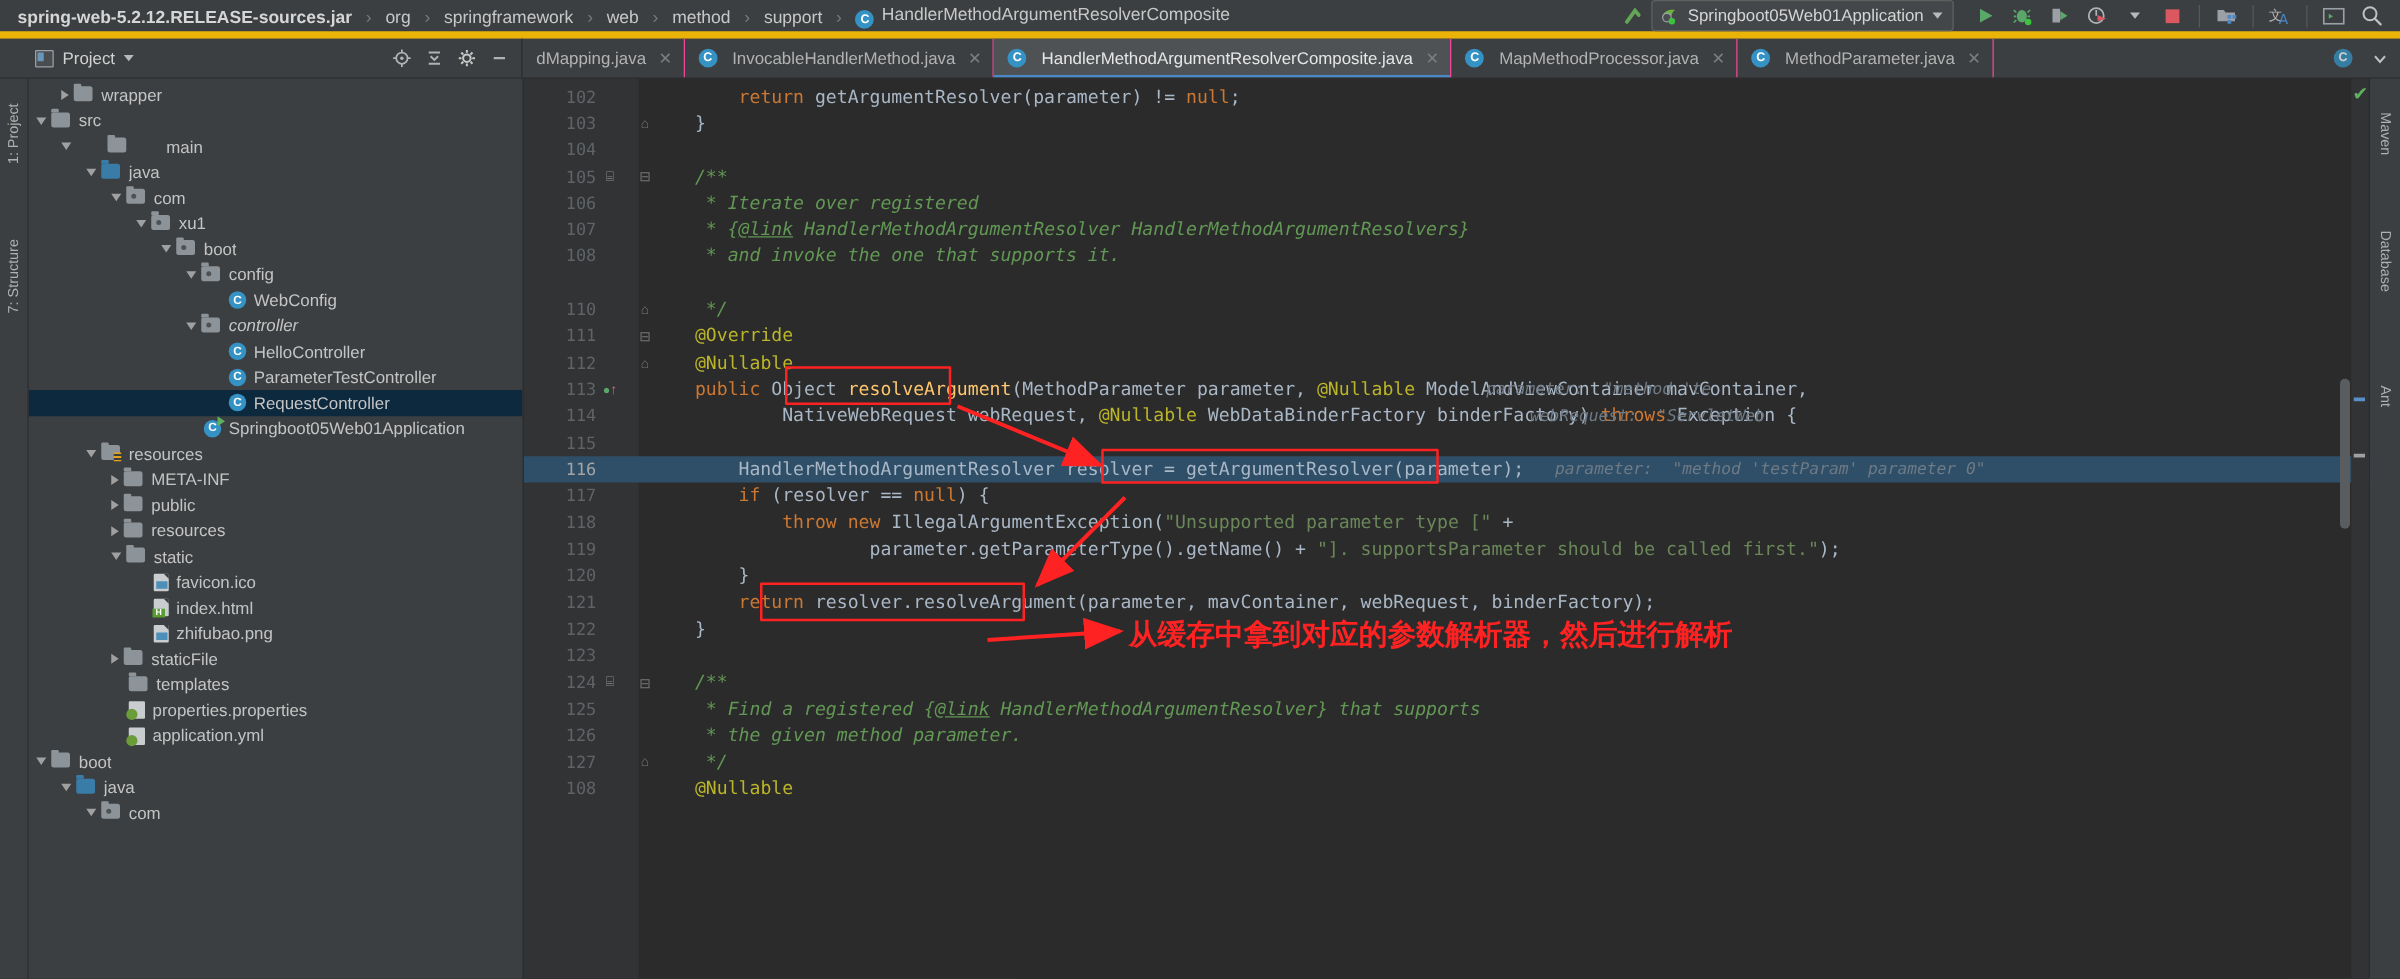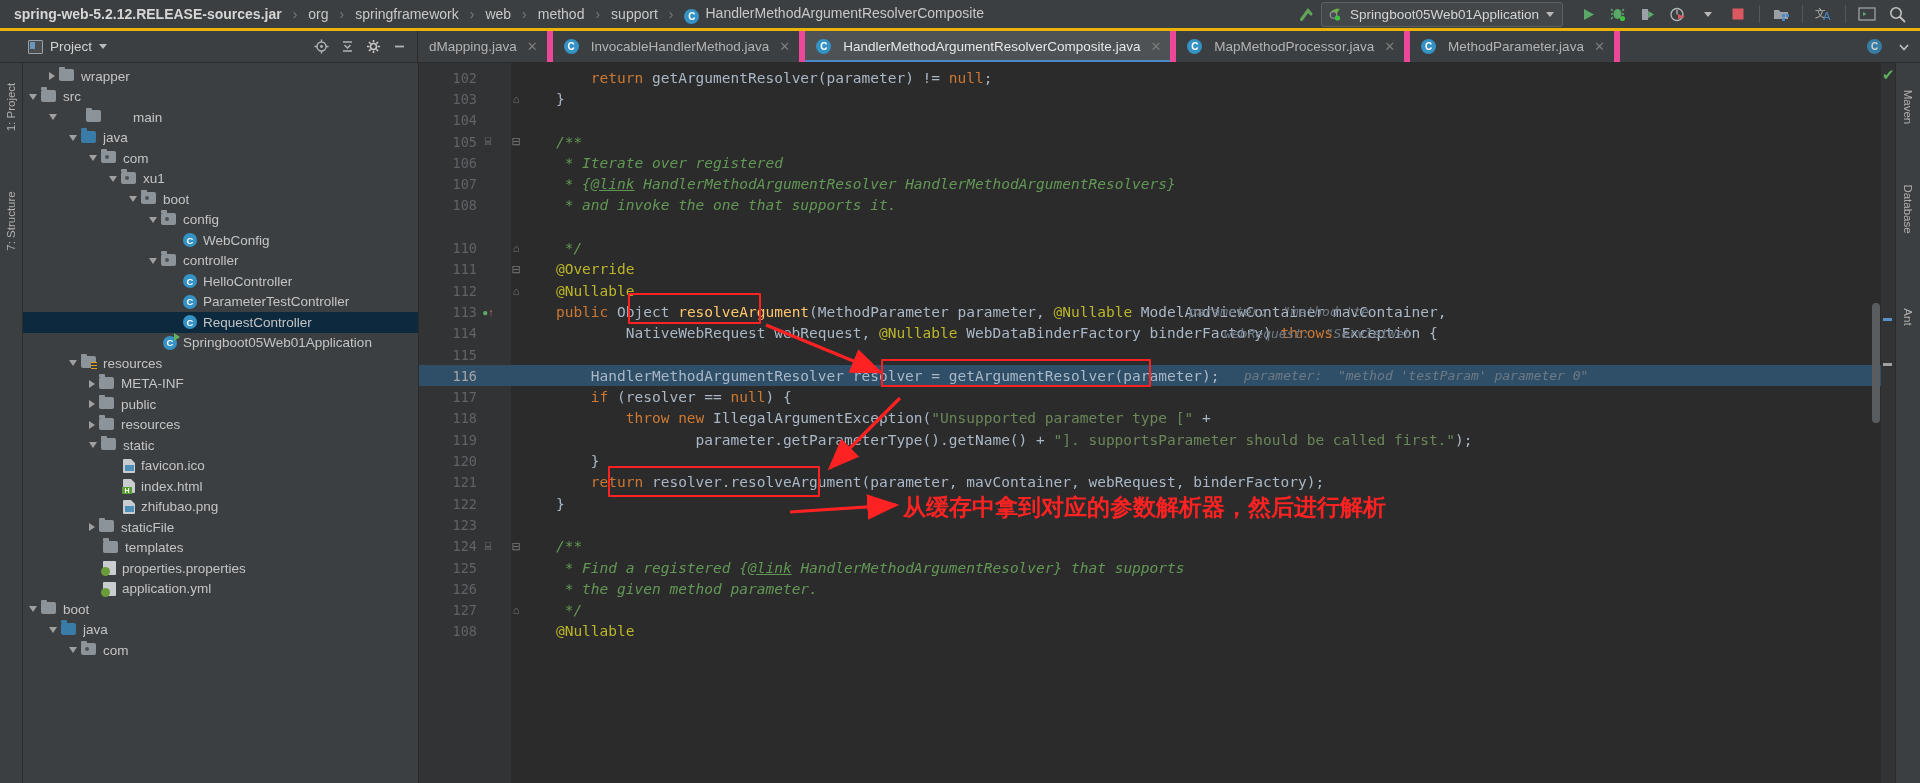--- a/index.html
+++ b/index.html
@@ -7,21 +7,21 @@
     width:1920px;height:783px;overflow:hidden;
     background:#3c3f41;
     font-family:"Liberation Sans", sans-serif;
     font-size:13px;color:#bbbbbb;
     -webkit-font-smoothing:antialiased;
   }
   .app{position:relative;width:1920px;height:783px;display:flex;flex-direction:column;}
 
   
   .topbar{height:31px;min-height:31px;background:#3c3f41;display:flex;align-items:center;
-          border-bottom:3px solid #eab308;padding-left:12px;box-sizing:border-box;}
+          border-bottom:6px solid #eab308;padding-left:12px;box-sizing:border-box;}
   .crumbs{display:flex;align-items:center;gap:0;flex:0 0 auto;}
   .crumb{font-size:14px;color:#c8c8c8;white-space:nowrap;padding:0 2px;}
   .crumb.jar{font-weight:bold;color:#d6d6d6;}
   .crumb-sep{color:#7a7a7a;font-size:14px;padding:0 9px;}
   .cls-badge{display:inline-flex;align-items:center;justify-content:center;
              width:15px;height:15px;border-radius:50%;background:#3592c4;color:#fff;
              font-size:10px;font-weight:bold;margin-right:6px;vertical-align:-2px;}
   .topbar-right{margin-left:auto;display:flex;align-items:center;gap:0;padding-right:8px;}
   .tb-icon{width:30px;height:26px;display:flex;align-items:center;justify-content:center;cursor:default;}
   .runcfg{display:flex;align-items:center;gap:7px;border:1px solid #5e6060;border-radius:3px;
@@ -37,21 +37,21 @@
   .projpane-head{width:418px;min-width:418px;display:flex;align-items:center;
                  box-sizing:border-box;padding:0 6px 0 28px;border-right:1px solid #2b2b2b;}
   .proj-title{display:flex;align-items:center;gap:7px;font-size:13.5px;color:#d2d2d2;}
   .proj-ic{width:13px;height:12px;border:1.6px solid #9aa0a6;border-radius:1px;position:relative;background:#4a4d4f;}
   .proj-ic:after{content:"";position:absolute;left:1px;top:1px;width:5px;height:7px;background:#6897bb;}
   .phead-icons{margin-left:auto;display:flex;align-items:center;gap:2px;}
   .ph-ic{width:24px;height:22px;display:flex;align-items:center;justify-content:center;}
 
   .tabs{flex:1;display:flex;align-items:stretch;overflow:hidden;}
   .tab{display:flex;align-items:center;gap:6px;padding:0 9px 0 11px;font-size:13.5px;
-       color:#b3b3b3;white-space:nowrap;position:relative;border-right:6px solid #ec4899;}
+       color:#b3b3b3;white-space:nowrap;position:relative;border-right:1px solid #ec4899;}
   .tab.active{background:#4e5254;color:#e6e6e6;}
   .tab.active:after{content:"";position:absolute;left:0;right:0;bottom:0;height:2px;background:#4a88c7;}
   .tab .x{color:#7d7d7d;font-size:13px;margin-left:4px;}
   .tabs-end{margin-left:auto;display:flex;align-items:center;padding:0 4px;gap:4px;}
 
   
   .body{flex:1;display:flex;min-height:0;}
 
   
   .leftstrip{width:22px;min-width:22px;background:#3c3f41;border-right:1px solid #2b2b2b;
@@ -364,21 +364,21 @@
           <span class="ico">
             <span class="folder pkg" style="display: block; position: relative;"></span>
           </span>
           <span class="lbl">config</span>
         </div>
         <div class="row" style="padding-left: 146px;">
           <span class="tw none"></span>
           <span class="cicon">C</span>
           <span class="lbl">WebConfig</span>
         </div>
-        <div class="row" style="padding-left: 126px;">
+        <div class="row" style="padding-left: 126px; font-style: italic;">
           <span class="tw open"></span>
           <span class="ico">
             <span class="folder pkg" style="display: block; position: relative;"></span>
           </span>
           <span class="lbl">controller</span>
         </div>
         <div class="row" style="padding-left: 146px;">
           <span class="tw none"></span>
           <span class="cicon">C</span>
           <span class="lbl">HelloController</span>

